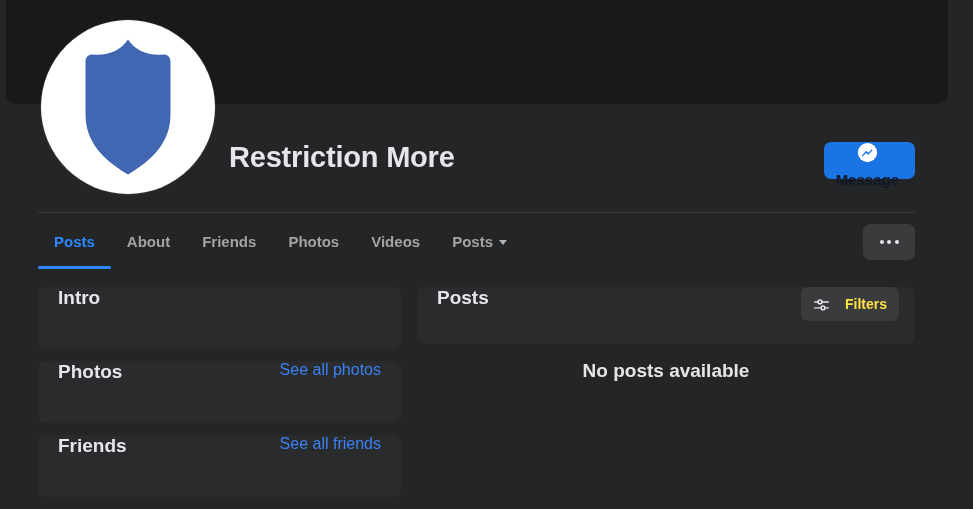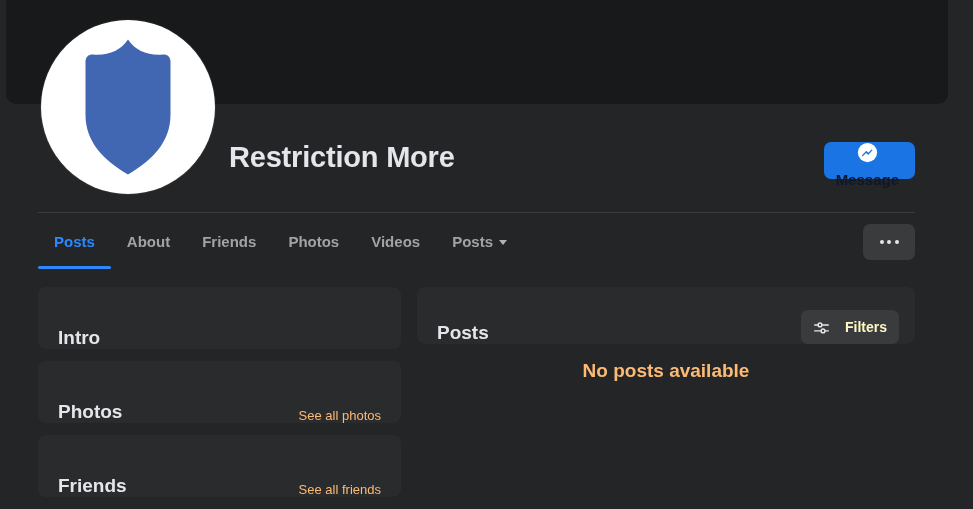--- a/index.html
+++ b/index.html
@@ -199,64 +199,64 @@
   .card {
     background: #2a2b2d;
     border-radius: 8px;
     margin-bottom: 12px;
   }
 
   .card-row {
     height: 62px;
     padding: 0 20px;
     display: flex;
-    align-items: flex-end;
+    align-items: flex-start;
     justify-content: space-between;
   }
 
   .card-title {
     font-size: 19px;
     font-weight: bold;
     color: #e4e6eb;
   }
 
   .card-link {
-    font-size: 13px;
-    color: #fdba74;
+    font-size: 16px;
+    color: #3b82f6;
     cursor: pointer;
     text-decoration: none;
   }
 
   
   .posts-card .card-row { height: 57px; padding: 0 16px 0 20px; }
 
   .filters-button {
     height: 34px;
     padding: 0 12px;
     background: #3a3b3c;
     border: none;
     border-radius: 7px;
-    color: #fef9c3;
+    color: #fde047;
     font-family: "Liberation Sans", sans-serif;
     font-size: 14px;
     font-weight: bold;
     display: flex;
     align-items: center;
     gap: 15px;
     cursor: pointer;
   }
 
   .sliders-icon { width: 17px; height: 17px; display: block; }
 
   .empty-state {
     margin-top: 16px;
     text-align: center;
     font-size: 19px;
     font-weight: bold;
-    color: #fdba74;
+    color: #e5e5e5;
   }
 </style>
 </head>
 <body>
 
 <div class="cover-photo"></div>
 
 <div class="profile-header">
 
   <div class="avatar">

